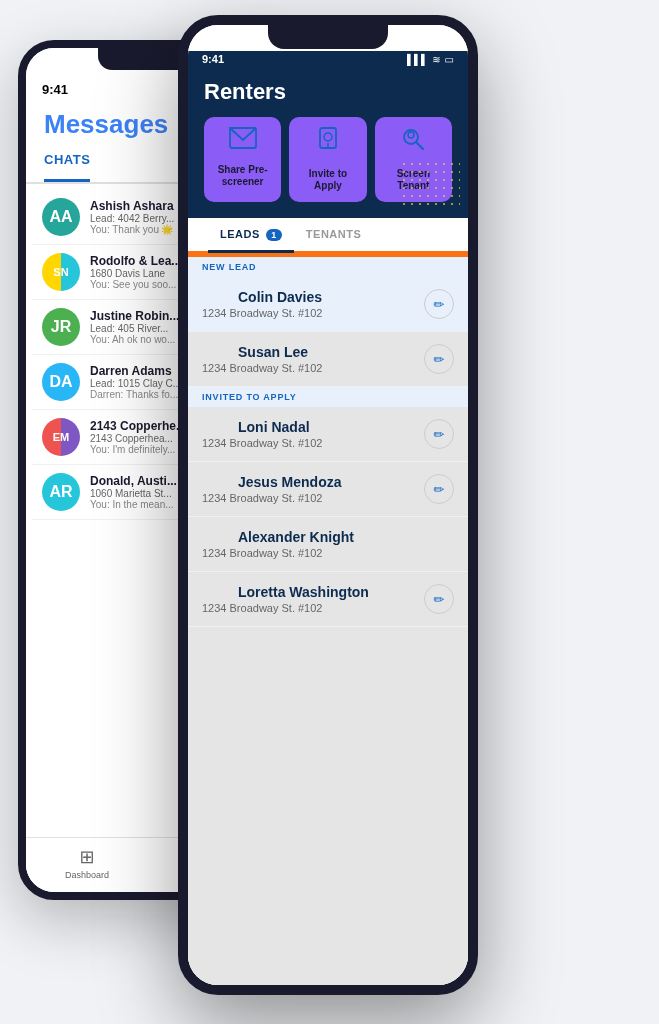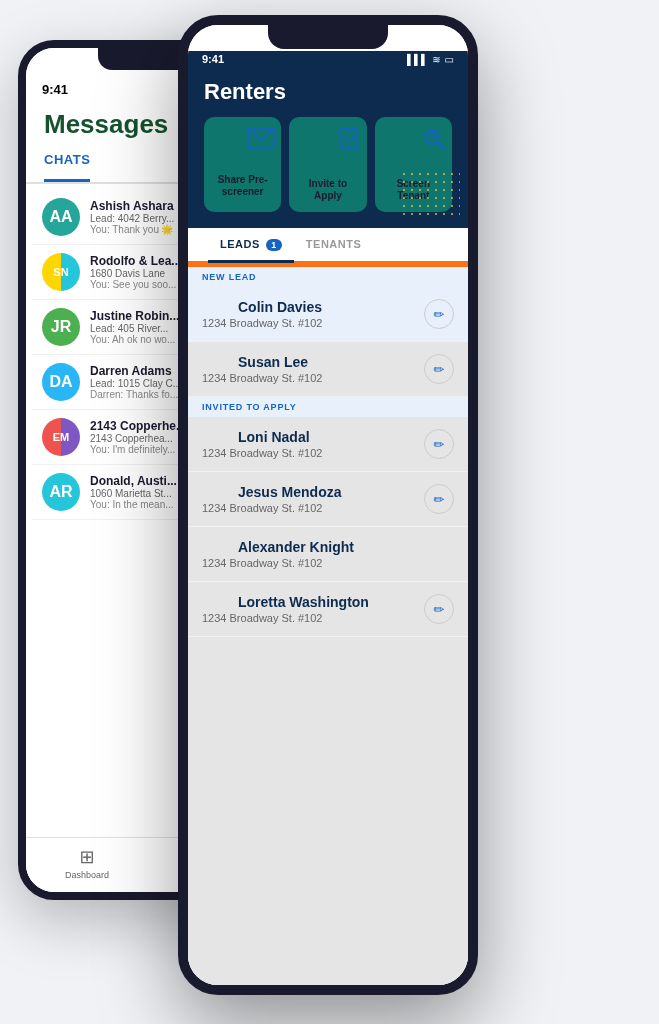--- a/index.html
+++ b/index.html
@@ -52,21 +52,21 @@
       align-items: center;
       padding: 4px 16px 4px 16px;
       font-size: 11px;
       font-weight: 600;
     }
     .status-time { font-size: 13px; font-weight: 700; color: #000; }
     .status-icons { display: flex; gap: 3px; align-items: center; }
     .messages-title {
       font-size: 26px;
       font-weight: 700;
-      color: #14532d;
+      color: #3b82f6;
       padding: 8px 18px 6px 18px;
     }
     .chats-tab {
       padding: 4px 18px 0 18px;
       border-bottom: 2px solid #e0e0e0;
       margin-bottom: 6px;
     }
     .chats-label {
       display: inline-block;
       color: #1565c0;
@@ -208,27 +208,27 @@
       font-size: 22px;
       font-weight: 700;
       margin-bottom: 12px;
     }
     .action-cards {
       display: flex;
       gap: 8px;
     }
     .action-card {
       flex: 1;
-      background: #0f766e;
+      background: #8b5cf6;
       border-radius: 10px;
       padding: 10px 6px;
       display: flex;
       flex-direction: column;
-      align-items: flex-end;
-      gap: 20px;
+      align-items: center;
+      gap: 10px;
       cursor: pointer;
     }
     .action-card-icon {
       font-size: 20px;
       color: #1565c0;
     }
     .action-card-label {
       font-size: 10px;
       font-weight: 600;
       color: #1a1a2e;

